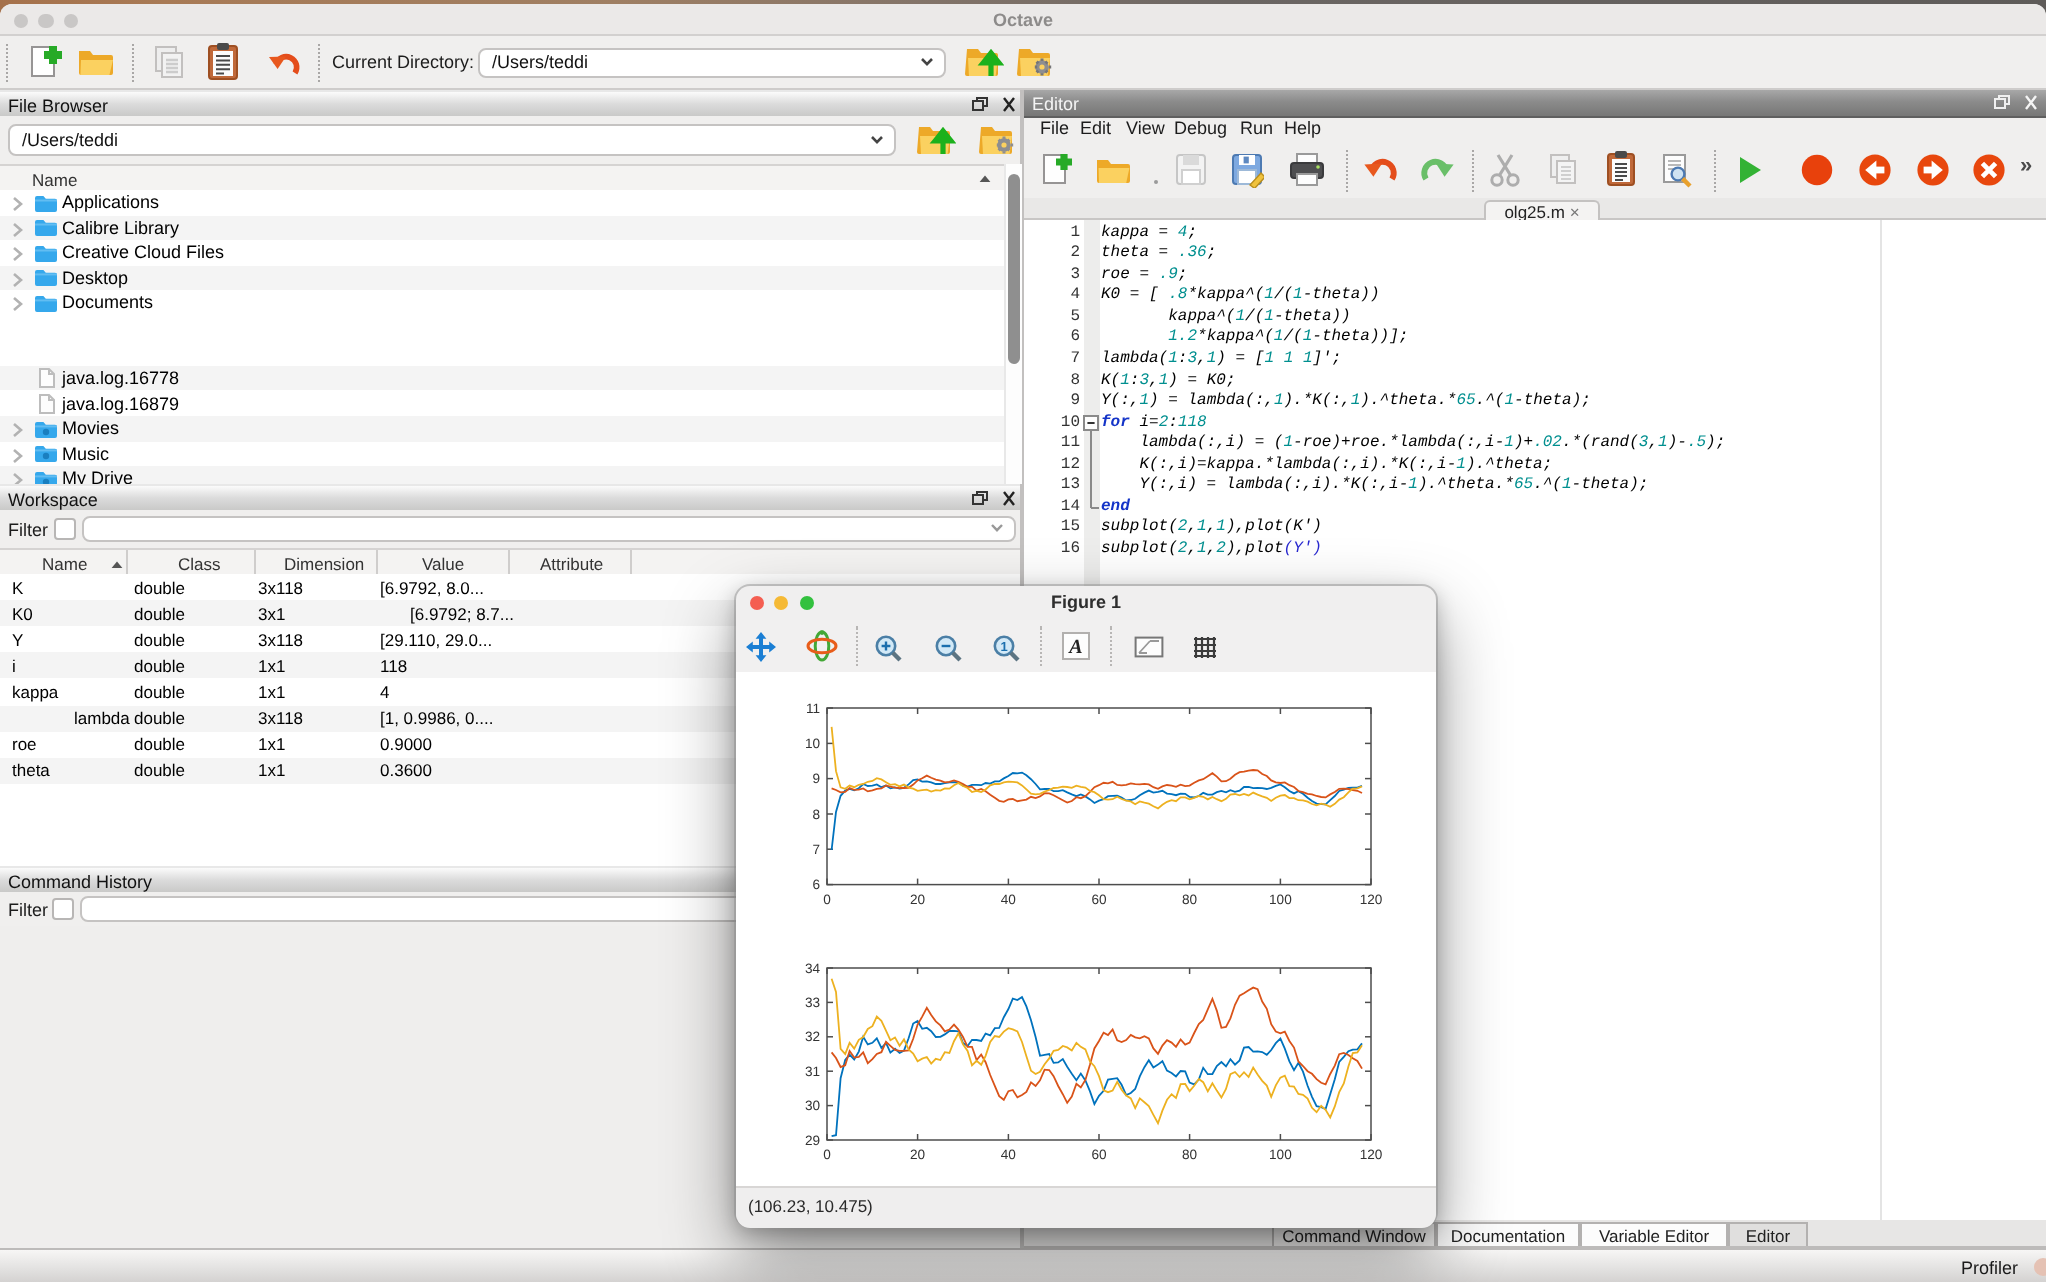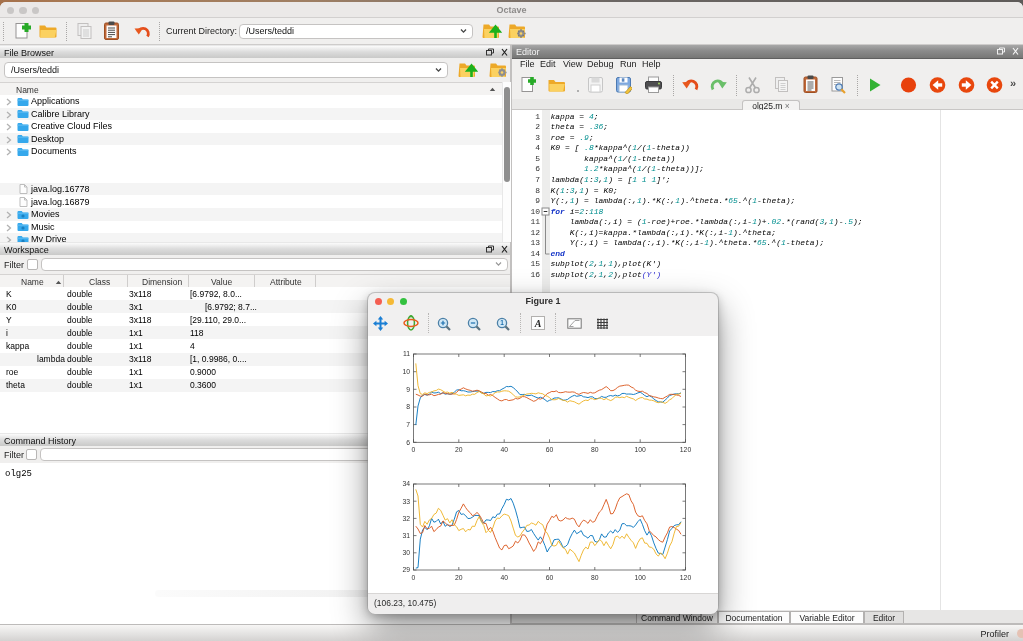--- a/index.html
+++ b/index.html
@@ -337,24 +337,20 @@
           </div>
         </div>
 
     <div class="ptitle" style="left:0;top:388px;width:510px;">
       <span class="pt-text">Command History</span>
     </div>
     <div class="abs" style="left:0;top:401px;width:510px;height:17px;background:#f0efee;">
       <span class="uilabel abs" style="left:4px;top:4px;">Filter</span>
       <div class="abs" style="left:26px;top:3px;width:9px;height:9px;background:#fff;border:1px solid #b8b6b5;border-radius:2px;"></div>
       <div class="combo" style="left:40px;top:1.5px;width:468px;height:13.5px;"></div>
-    </div>
-    <div class="abs" style="left:0;top:418px;width:510px;height:161px;background:#fff;">
-      <div class="abs" style="left:155px;top:127px;width:213px;height:7px;border-radius:4px 0 0 4px;background:linear-gradient(to right,rgba(60,60,60,0.02),rgba(60,60,60,0.07));"></div>
-      <span class="abs" style="left:5px;top:6px;font-family:'Liberation Mono',monospace;font-size:9px;color:#000;">olg25</span>
     </div>
   </div>
 
   <div id="editor">
     <div class="abs" style="left:0;top:0;width:511px;height:13px;background:linear-gradient(#a8a8a8,#8b8b8b 45%,#777776);border-bottom:1px solid #5f5f5f;">
       <span class="abs" style="left:4px;top:1.5px;font-size:9px;color:#f4f4f4;">Editor</span>
       <svg class="abs" style="right:3px;top:2px;" width="26" height="9" viewBox="0 0 26 9">
         <rect x="3.5" y="2.5" width="5" height="4.5" fill="none" stroke="#f0f0f0" stroke-width="1"></rect>
         <path d="M5.5 2.5 v-1.5 h5 v4 h-1.5" fill="none" stroke="#f0f0f0" stroke-width="1"></path>
         <path d="M19 1 L24 7.5 M24 1 L19 7.5" stroke="#f4f4f4" stroke-width="1.2"></path>

